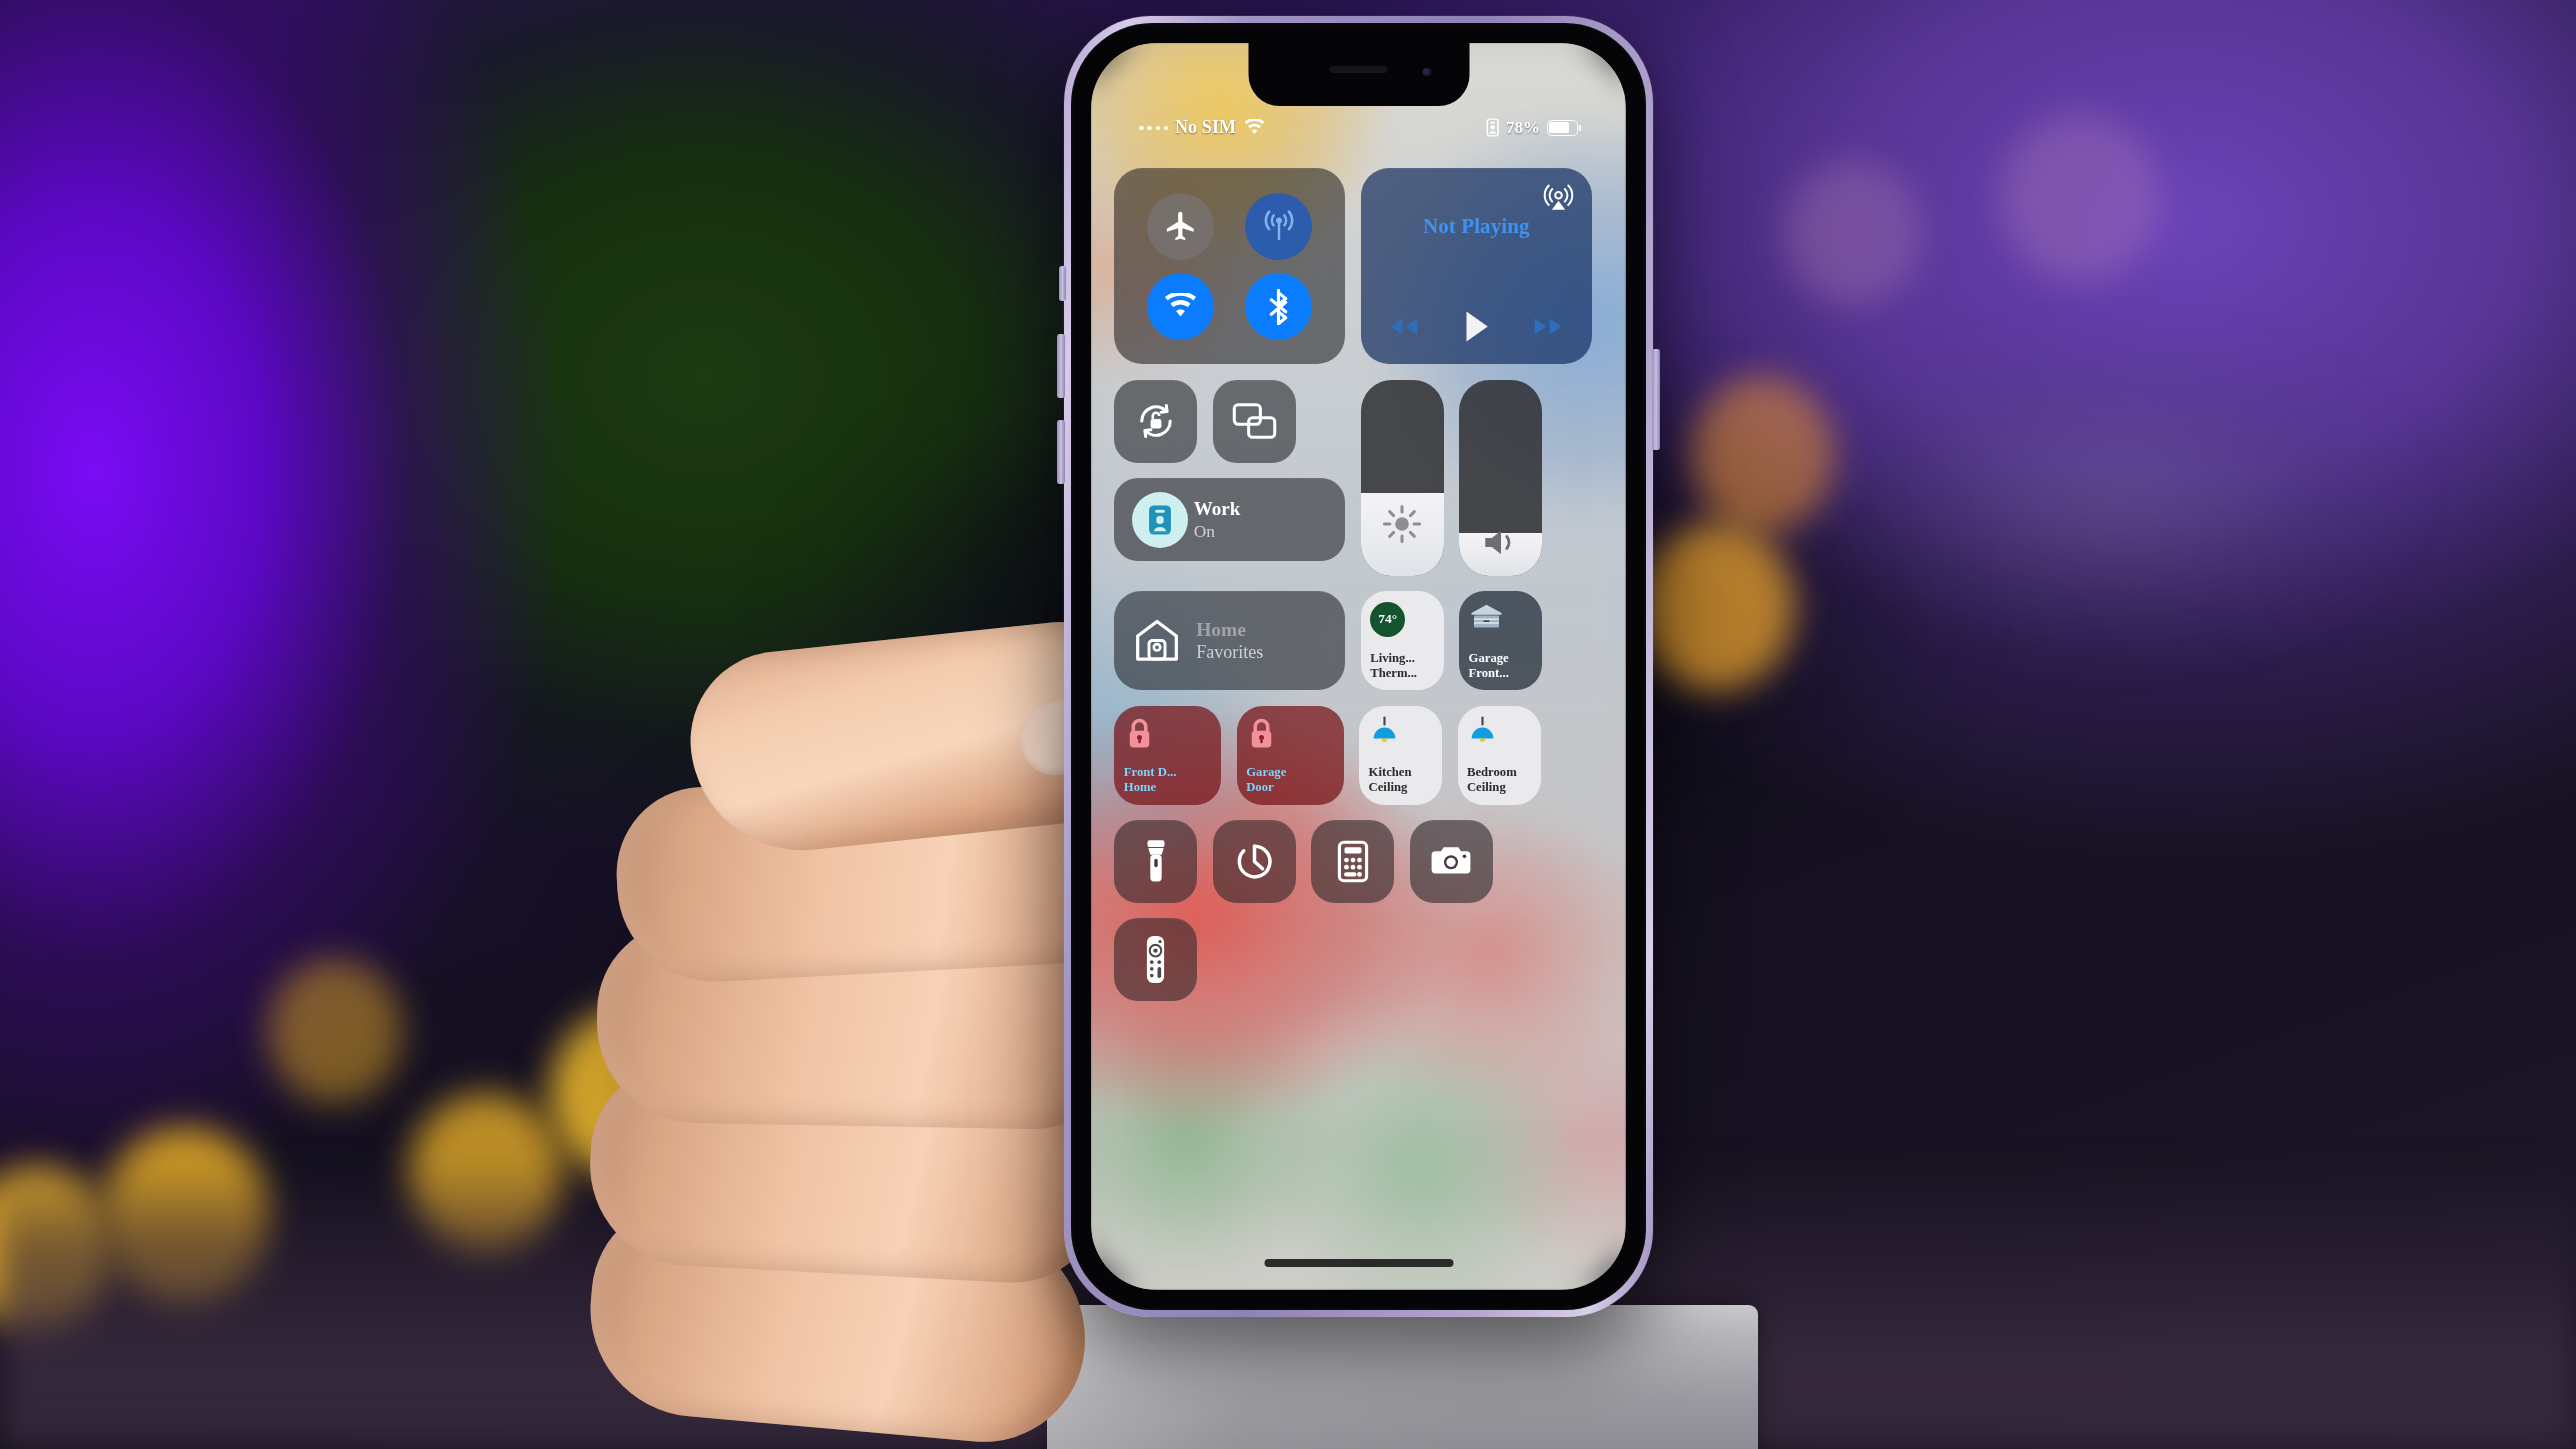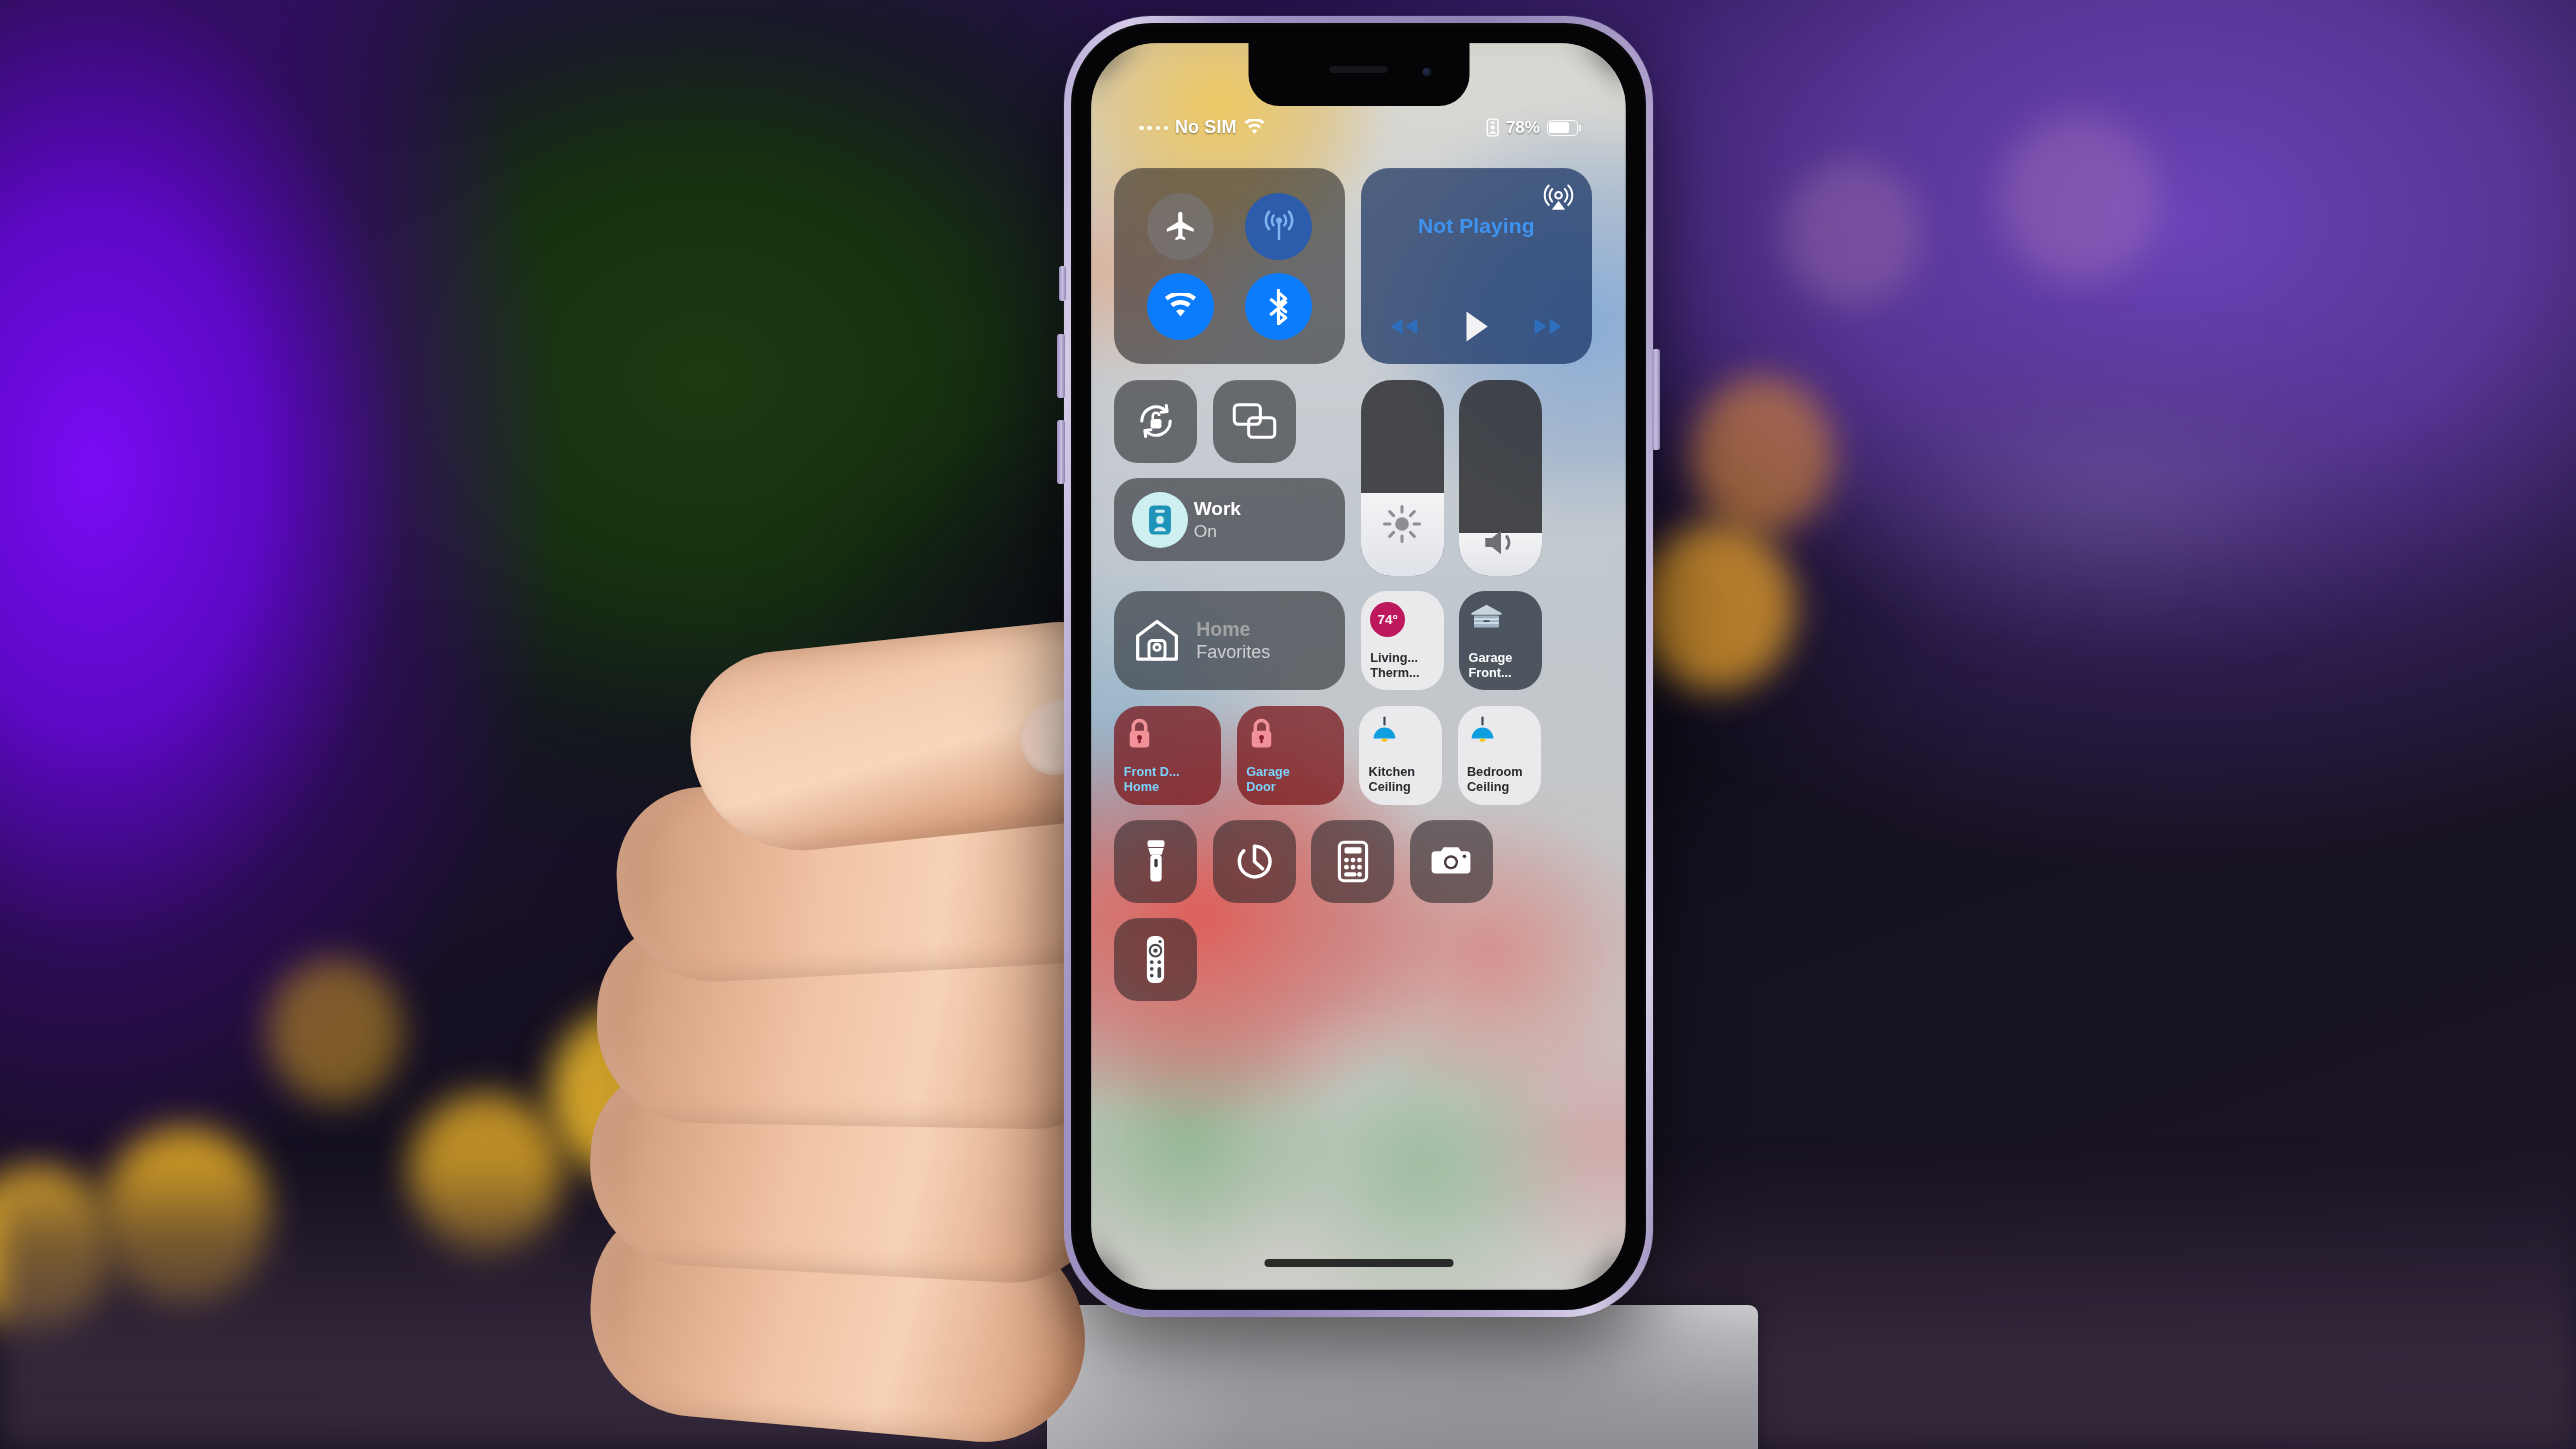--- a/index.html
+++ b/index.html
@@ -83,20 +83,21 @@
     filter:blur(34px); z-index:1;
   }
 
   
   .phone {
     position:absolute; left:1064px; top:16px; width:589px; height:1301px;
     border-radius:87px;
     background:linear-gradient(100deg, #b7a8d6 0%, #d6cce8 8%, #a094c4 22%, #8f82b5 50%, #b3a6cf 78%, #d8cfe9 92%, #9a8cbd 100%);
     box-shadow:0 27px 81px rgba(0,0,0,0.62), 0 0 0 0.7px rgba(255,255,255,0.10);
     z-index:8;
+    font-family:Liberation Serif, serif;
   }
   .phone-bezel {
     position:absolute; left:7.4px; top:7.4px; right:7.4px; bottom:7.4px;
     border-radius:81px;
     background:#050507;
     box-shadow:inset 0 0 4px rgba(255,255,255,0.08);
   }
   .screen {
     position:absolute; left:20px; top:20px; right:20px; bottom:20px;
     border-radius:66px;
@@ -252,21 +253,21 @@
   }
   .acc-lbl { font-size:12.7px; font-weight:600; line-height:1.18; }
   .acc-light { background:rgba(236,236,238,0.94); }
   .acc-light .acc-lbl { color:#2b2b2e; }
   .acc-dark  { background:rgba(44,52,64,0.78); }
   .acc-dark .acc-lbl { color:#fff; }
   .acc-red   { background:rgba(120,22,26,0.74); }
   .acc-red .acc-lbl { color:#7dd3fc; }
   .acc-wide { width:107px; }
   .temp-badge {
-    width:35px; height:35px; border-radius:50%; background:#be185d;
+    width:35px; height:35px; border-radius:50%; background:#14532d;
     display:flex; align-items:center; justify-content:center;
     color:#fff; font-size:13.4px; font-weight:700;
   }
 
   
   .util { width:83px; height:83px; border-radius:24px; display:flex; align-items:center; justify-content:center; }
 
   svg { display:block; }
 </style>
 </head>

